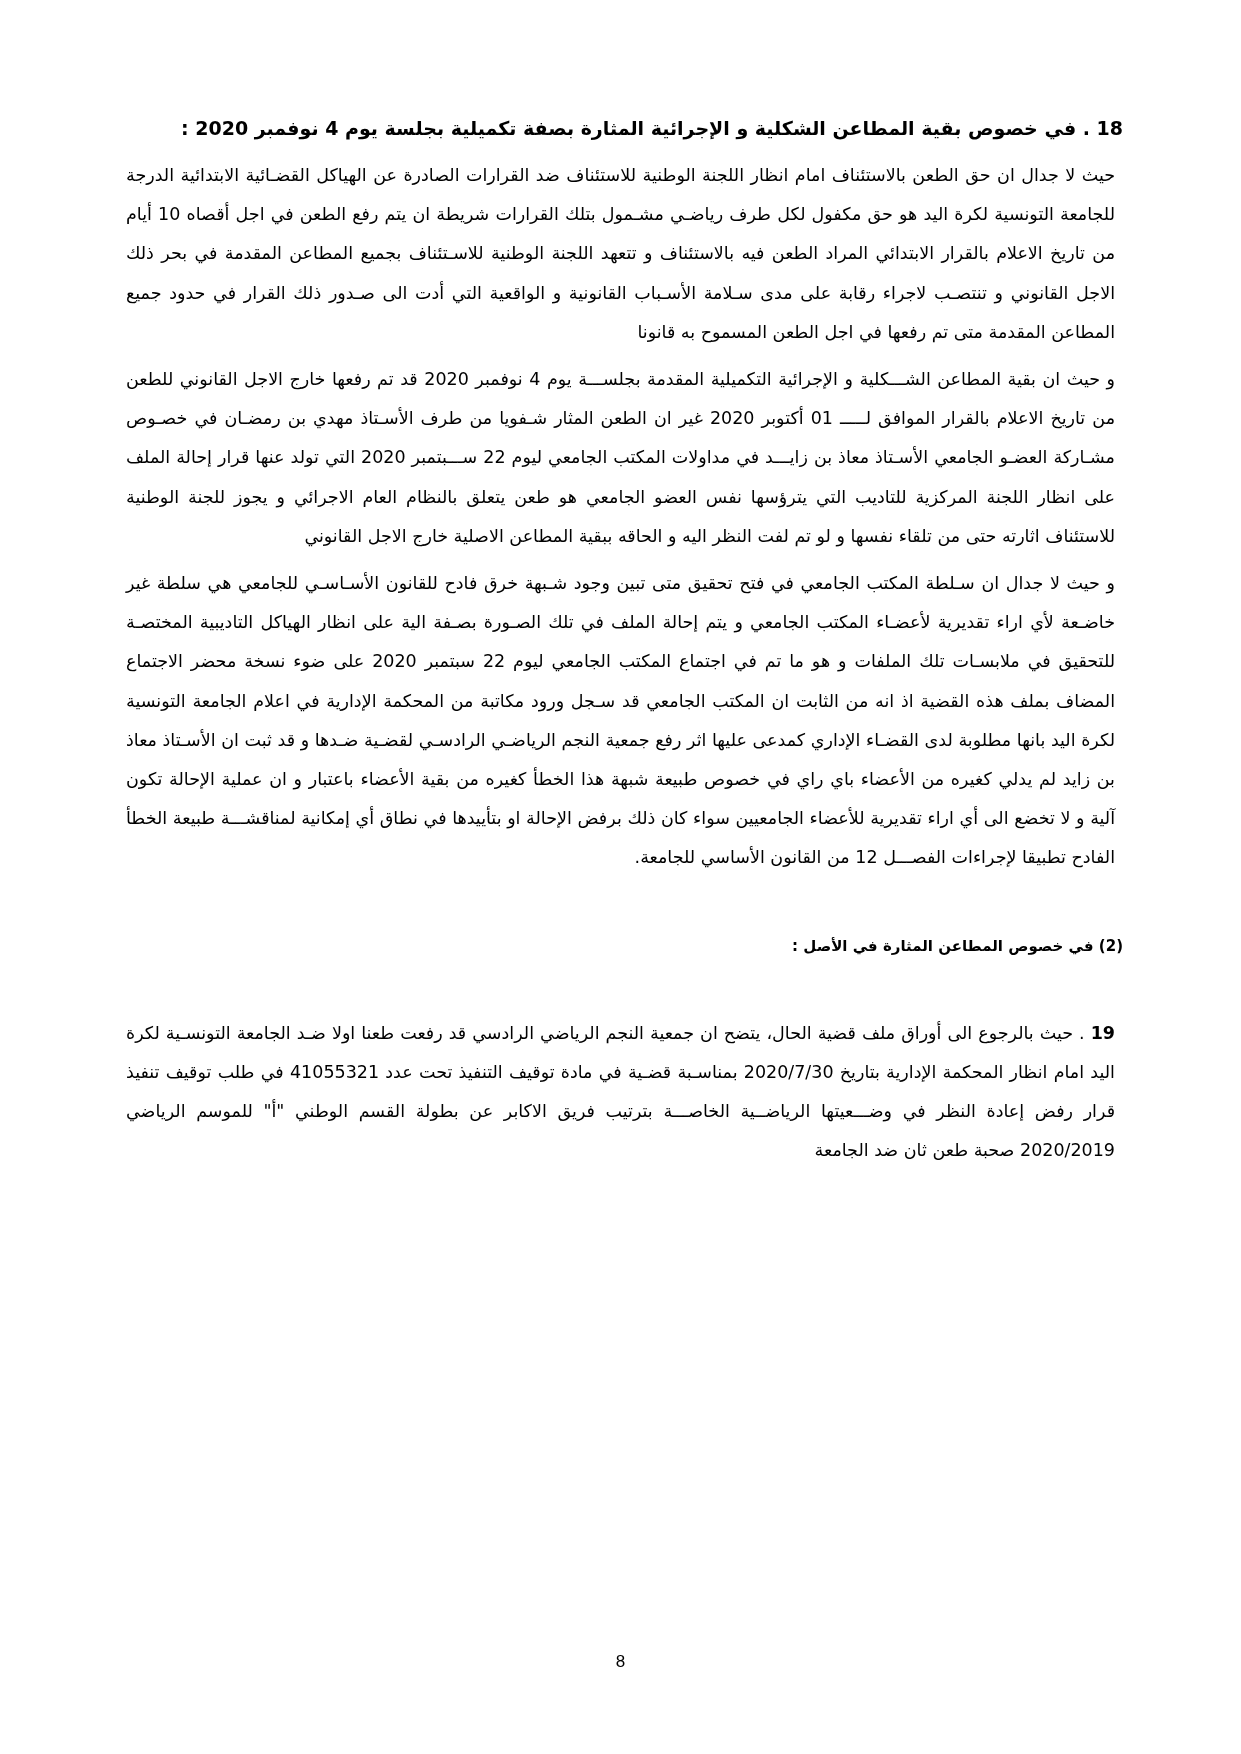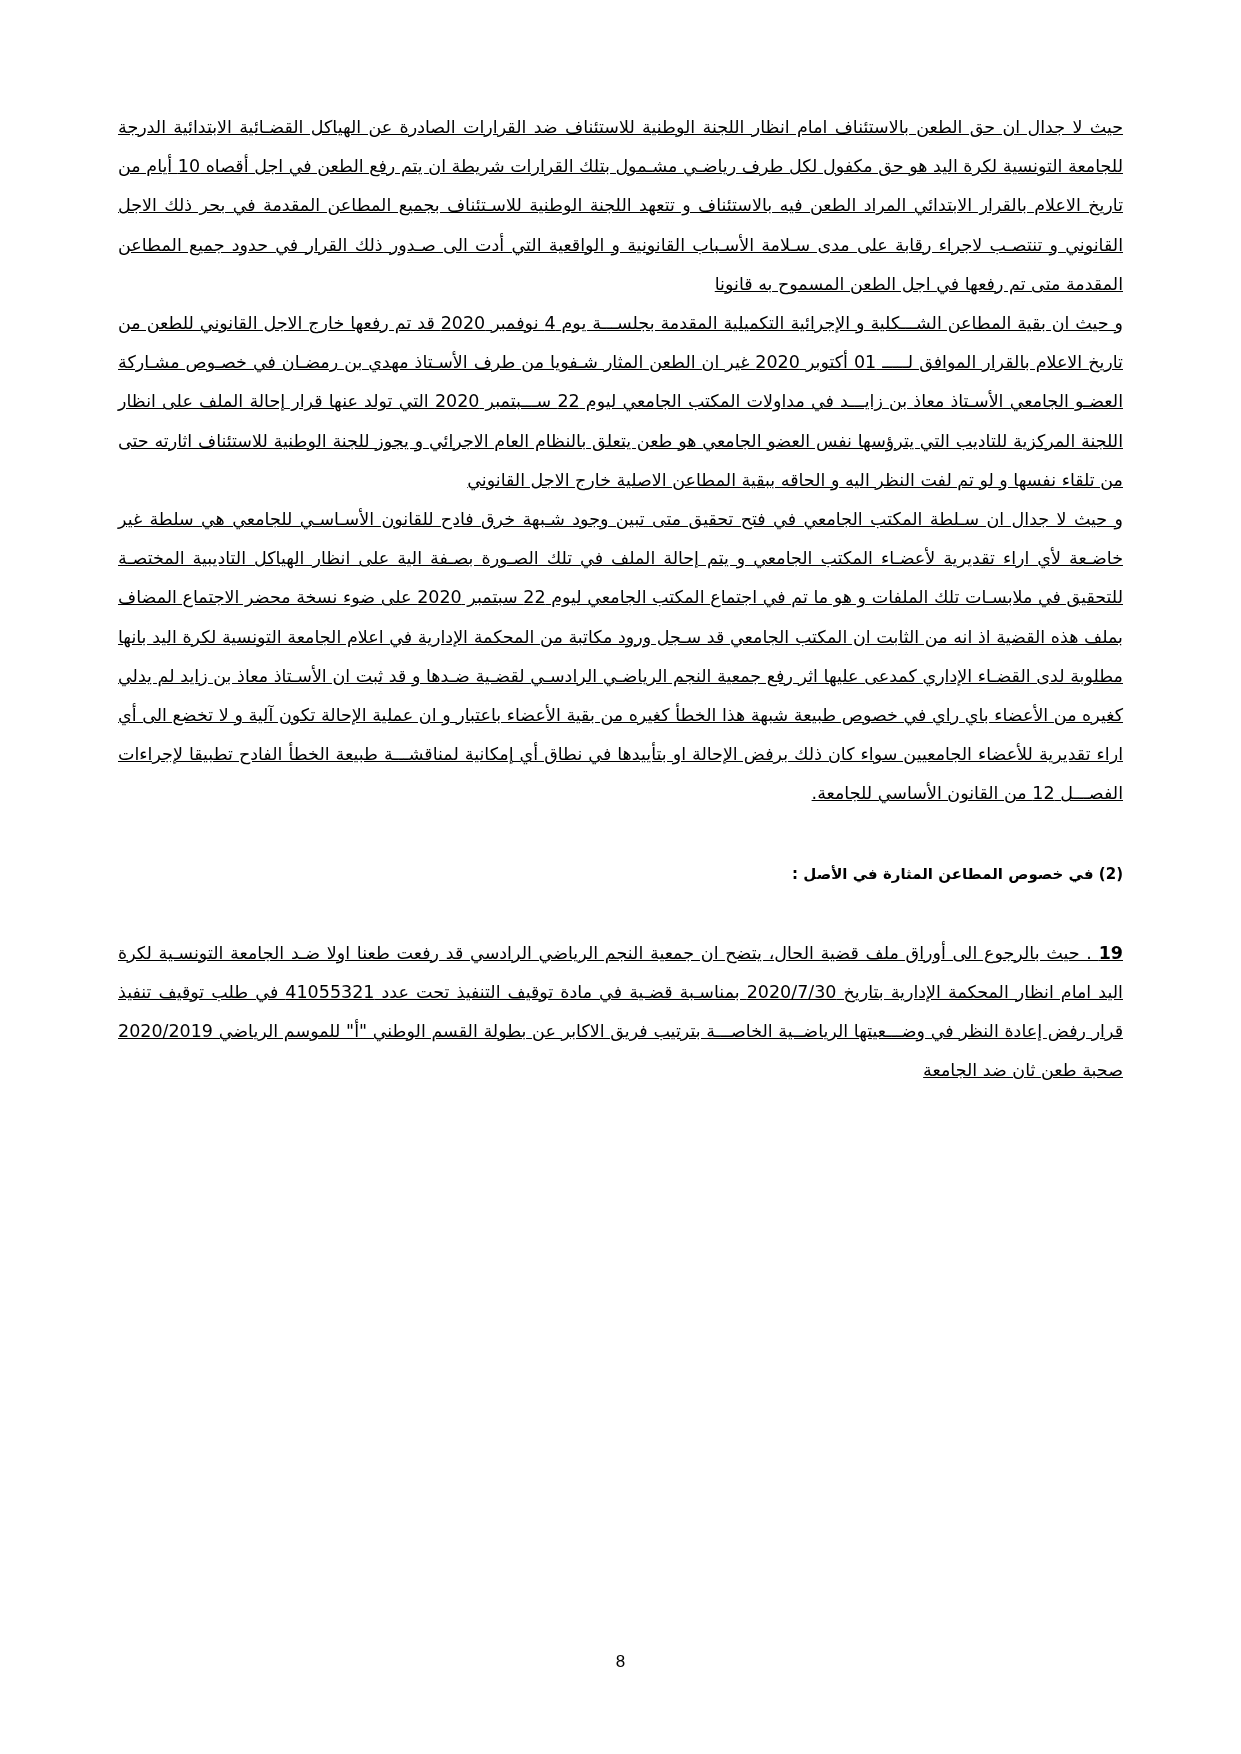--- a/index.html
+++ b/index.html
@@ -8,39 +8,40 @@
     position: absolute; left: 118px; top: 108px; width: 1005px;
     direction: rtl; text-align: justify;
     font-family: "DejaVu Sans", "Liberation Sans", sans-serif;
     color: #000000;
   }
   .heading {
     font-weight: bold; font-size: 19px; line-height: 40px;
     margin: 0; text-align: right;
   }
   .para {
-    font-size: 17.5px; line-height: 39.2px; margin: 0;
-    text-align: justify; text-align-last: right; text-decoration: underline;
+    font-size: 17.5px; line-height: 39.2px; margin: 8px;
+    text-align: justify; text-align-last: right;
   }
   .num { font-weight: bold; }
   .spacer { height: 40px; }
   .heading2 {
     font-weight: bold; font-size: 15px; line-height: 40px;
     margin: 0; text-align: right;
   }
   .footer {
     position: absolute; left: 0; right: 0; top: 1652px;
     text-align: center; font-family: "Liberation Sans", sans-serif;
     font-size: 17px; color: #000;
   }
 </style>
 </head>
 <body>
 
 <div class="page">
+  <p class="heading"><span class="num">18</span><span> . في خصوص بقية المطاعن الشكلية و الإجرائية المثارة بصفة تكميلية بجلسة يوم 4 نوفمبر 2020 :</span></p>
 
   <p class="para">حيث لا جدال ان حق الطعن بالاستئناف امام انظار اللجنة الوطنية للاستئناف ضد القرارات الصادرة عن الهياكل القضـائية الابتدائية الدرجة للجامعة التونسية لكرة اليد هو حق مكفول لكل طرف رياضـي مشـمول بتلك القرارات شريطة ان يتم رفع الطعن في اجل أقصاه 10 أيام من تاريخ الاعلام بالقرار الابتدائي المراد الطعن فيه بالاستئناف و تتعهد اللجنة الوطنية للاسـتئناف بجميع المطاعن المقدمة في بحر ذلك الاجل القانوني و تنتصـب لاجراء رقابة على مدى سـلامة الأسـباب القانونية و الواقعية التي أدت الى صـدور ذلك القرار في حدود جميع المطاعن المقدمة متى تم رفعها في اجل الطعن المسموح به قانونا</p>
   <p class="para">و حيث ان بقية المطاعن الشـــكلية و الإجرائية التكميلية المقدمة بجلســـة يوم 4 نوفمبر 2020 قد تم رفعها خارج الاجل القانوني للطعن من تاريخ الاعلام بالقرار الموافق لـــــ 01 أكتوبر 2020 غير ان الطعن المثار شـفويا من طرف الأسـتاذ مهدي بن رمضـان في خصـوص مشـاركة العضـو الجامعي الأسـتاذ معاذ بن زايـــد في مداولات المكتب الجامعي ليوم 22 ســـبتمبر 2020 التي تولد عنها قرار إحالة الملف على انظار اللجنة المركزية للتاديب التي يترؤسها نفس العضو الجامعي هو طعن يتعلق بالنظام العام الاجرائي و يجوز للجنة الوطنية للاستئناف اثارته حتى من تلقاء نفسها و لو تم لفت النظر اليه و الحاقه ببقية المطاعن الاصلية خارج الاجل القانوني</p>
   <p class="para">و حيث لا جدال ان سـلطة المكتب الجامعي في فتح تحقيق متى تبين وجود شـبهة خرق فادح للقانون الأسـاسـي للجامعي هي سلطة غير خاضـعة لأي اراء تقديرية لأعضـاء المكتب الجامعي و يتم إحالة الملف في تلك الصـورة بصـفة الية على انظار الهياكل التاديبية المختصـة للتحقيق في ملابسـات تلك الملفات و هو ما تم في اجتماع المكتب الجامعي ليوم 22 سبتمبر 2020 على ضوء نسخة محضر الاجتماع المضاف بملف هذه القضية اذ انه من الثابت ان المكتب الجامعي قد سـجل ورود مكاتبة من المحكمة الإدارية في اعلام الجامعة التونسية لكرة اليد بانها مطلوبة لدى القضـاء الإداري كمدعى عليها اثر رفع جمعية النجم الرياضـي الرادسـي لقضـية ضـدها و قد ثبت ان الأسـتاذ معاذ بن زايد لم يدلي كغيره من الأعضاء باي راي في خصوص طبيعة شبهة هذا الخطأ كغيره من بقية الأعضاء باعتبار و ان عملية الإحالة تكون آلية و لا تخضع الى أي اراء تقديرية للأعضاء الجامعيين سواء كان ذلك برفض الإحالة او بتأييدها في نطاق أي إمكانية لمناقشـــة طبيعة الخطأ الفادح تطبيقا لإجراءات الفصـــل 12 من القانون الأساسي للجامعة.</p>
 
   <div class="spacer"></div>
   <p class="heading2">(2)  في خصوص المطاعن المثارة في الأصل :</p>
   <div class="spacer"></div>
 
   <p class="para"><span class="num">19</span><span> . حيث بالرجوع الى أوراق ملف قضية الحال، يتضح ان جمعية النجم الرياضي الرادسي قد رفعت طعنا اولا ضـد الجامعة التونسـية لكرة اليد امام انظار المحكمة الإدارية بتاريخ 2020/7/30 بمناسـبة قضـية في مادة توقيف التنفيذ تحت عدد 41055321 في طلب توقيف تنفيذ قرار رفض إعادة النظر في وضـــعيتها الرياضــية الخاصـــة بترتيب فريق الاكابر عن بطولة القسم الوطني "أ" للموسم الرياضي 2020/2019 صحبة طعن ثان ضد الجامعة</span></p>

